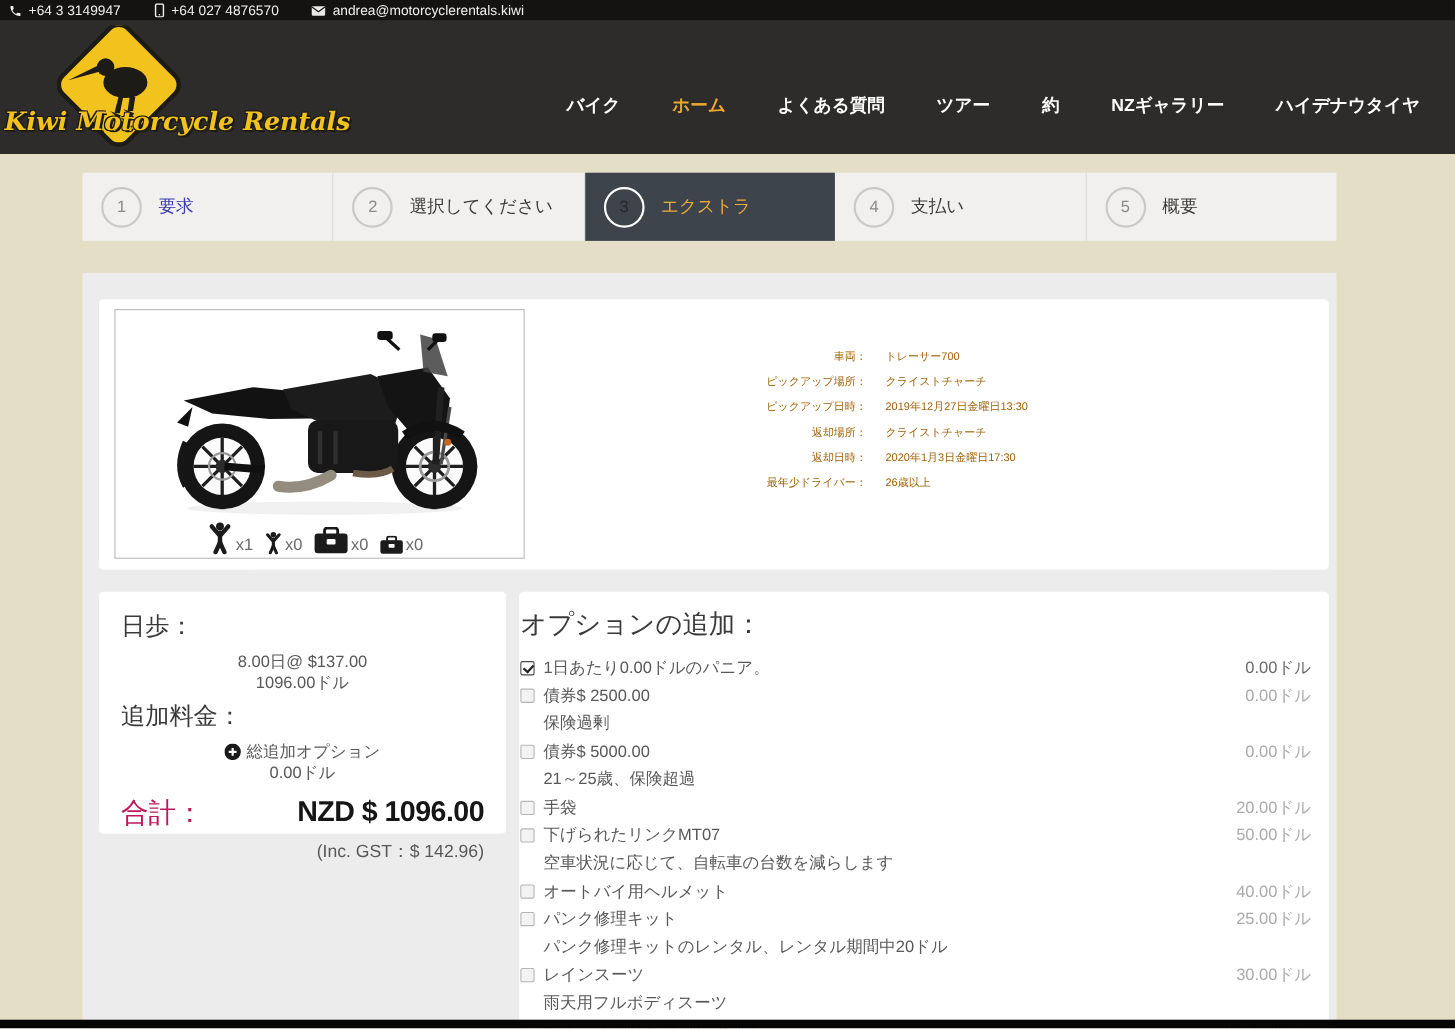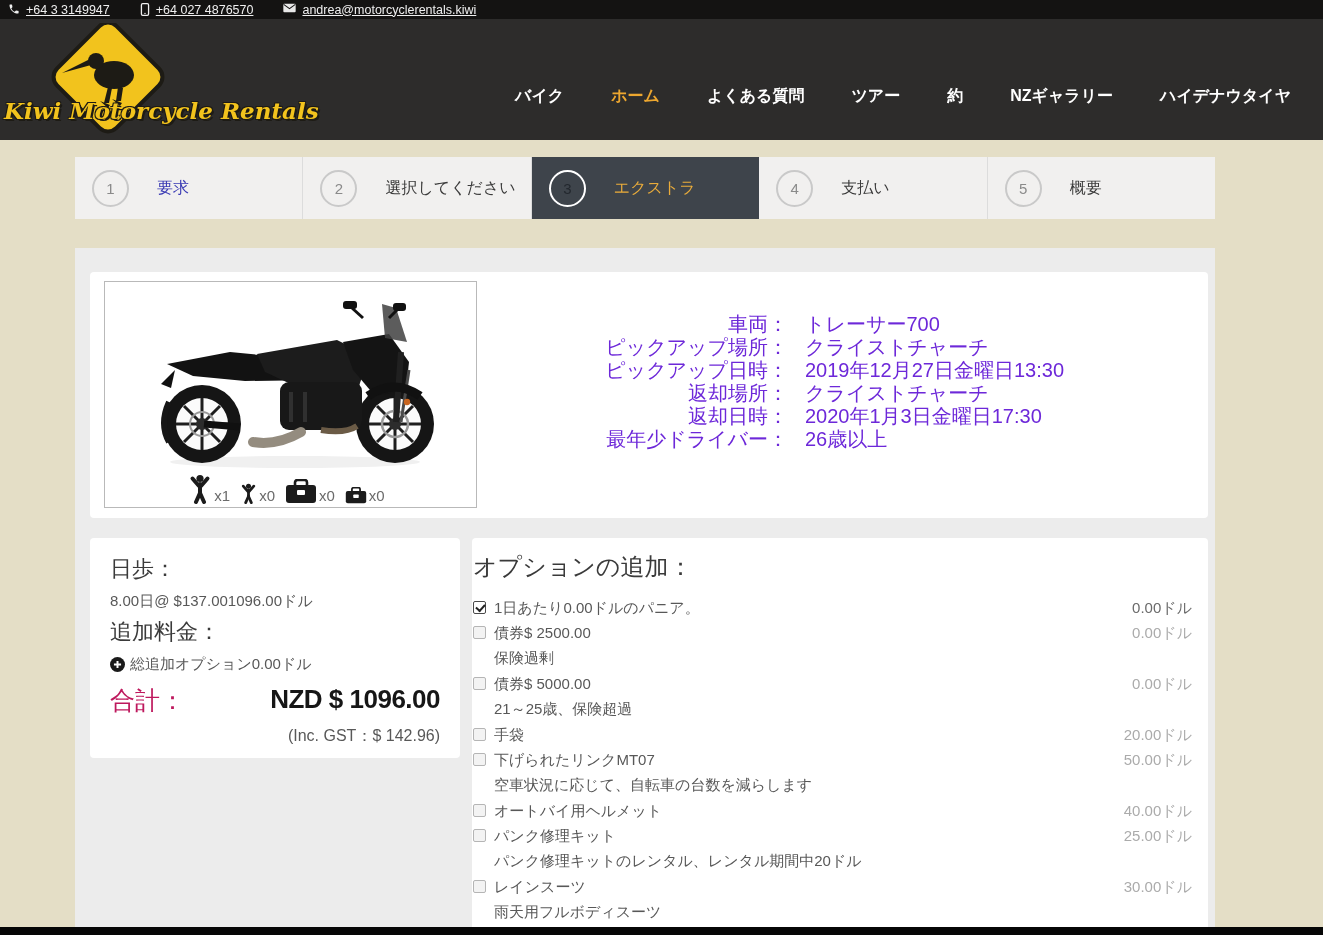--- a/index.html
+++ b/index.html
@@ -8,21 +8,21 @@
     position:relative; width:1323px; height:935px; overflow:hidden;
     background:#e4dec6;
     font-family:"Liberation Sans","DejaVu Sans",sans-serif;
   }
   
   .topbar {
     position:absolute; top:0; left:0; right:0; height:19px;
     background:#141312; display:flex; align-items:center;
     padding-left:8px; gap:30px; color:#efefef; font-size:12.5px;
   }
-  .topbar .contact { display:flex; align-items:flex-start; gap:6px; cursor:pointer;text-decoration:underline; }
+  .topbar .contact { display:flex; align-items:center; gap:6px; cursor:pointer; }
   
   .header {
     position:absolute; top:19px; left:0; right:0; height:121px;
     background:#2d2c2b;
   }
   .logo { position:absolute; left:4px; top:4px; width:210px; height:114px; cursor:pointer; }
   .nav {
     position:absolute; right:32px; top:0; height:154px;
     display:flex; align-items:center; gap:47px;
   }
@@ -33,49 +33,49 @@
     position:absolute; top:157px; left:75px; width:1140px; height:62px;
     display:flex; background:#f1f0ef;
   }
   .step { flex:1; display:flex; align-items:center; border-right:1px solid #dcdcdc; cursor:pointer; }
   .step:last-child { border-right:none; }
   .step-circle {
     width:37px; height:37px; border:2px solid #c9c9c9; border-radius:50%;
     display:flex; align-items:center; justify-content:center;
     color:#8a8a8a; font-size:15px; margin-left:17px; flex:none;
   }
-  .step-label { margin-left:28px; font-size:16px; color:#3a3a3a; }
+  .step-label { margin-left:15px; font-size:16px; color:#3a3a3a; }
   .step--link .step-label { color:#3b3bb4; }
   .step--active { background:#3e444b; border-right:none; }
   .step--active .step-circle { border-color:#ffffff; color:#23282e; }
   .step--active .step-label { color:#e9ac3b; }
   
   .wrapper { position:absolute; top:248px; left:75px; width:1140px; height:687px; background:#ececec; }
   .card { position:absolute; background:#fff; border-radius:4px; }
   .summary-card { top:24px; left:15px; width:1118px; height:246px; }
   .bike-box {
     position:absolute; top:9px; left:14px; width:373px; height:227px;
     border:1px solid #b9b9b9; background:#fff;
   }
   .bike-art { position:absolute; top:2px; left:0; }
   .capacity {
     position:absolute; bottom:3px; left:0; right:0;
     display:flex; align-items:flex-end; justify-content:center; gap:2px;
     color:#6b6b6b; font-size:15px;
   }
   .capacity .cnt { margin-right:8px; }
   
-  .details { position:absolute; left:448px; top:41px; font-size:20px; color:#6d28d9; }
+  .details { position:absolute; left:448px; top:41px; font-size:10px; color:#a16207; }
   .drow { display:flex; line-height:23px; }
   .dl { width:250px; text-align:right; }
   .dv { margin-left:17px; }
   
   .price-card { top:290px; left:15px; width:370px; height:220px; padding:16px 20px 12px 20px; }
   .p-head { font-size:22px; color:#3a3a3a; font-weight:400; }
-  .p-row { display:flex; align-items:center; font-size:15px; color:#585858; margin:8px 0 6px 0; }
+  .p-row { display:flex; align-items:center; font-size:15px; color:#585858; margin:8px 0 6px 0;flex-direction:column; }
   .p-row .with-icon { display:flex; align-items:center; gap:5px; }
   .total-row { display:flex; justify-content:space-between; align-items:flex-start; margin-top:10px; }
   .total-label { font-size:25px; color:#be185d; }
   .total-amount { font-size:26px; font-weight:bold; color:#161616; letter-spacing:-0.5px; }
   .gst { text-align:right; font-size:16px; color:#585858; margin-top:9px; }
   
   .options-card { top:290px; left:397px; width:736px; height:397px; padding:13px 16px 0 1px; overflow:hidden; }
   .opt-title { font-size:24px; color:#3a3a3a; font-weight:400; margin-bottom:13px; }
   .opt { display:flex; align-items:flex-start; line-height:23px; margin-bottom:2px; }
   .cb {

